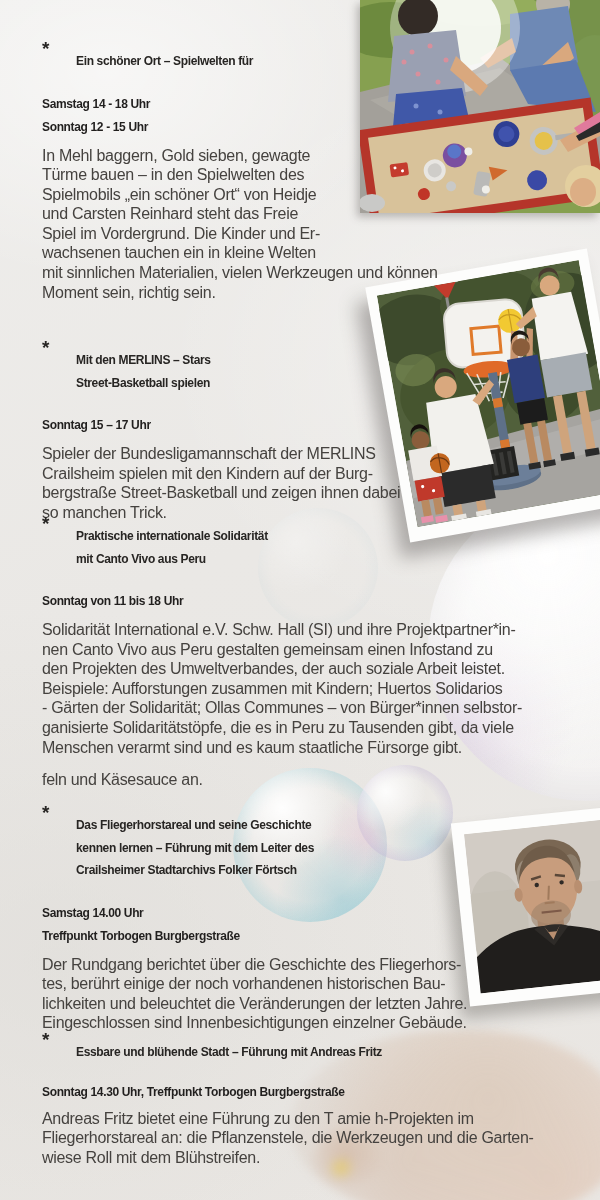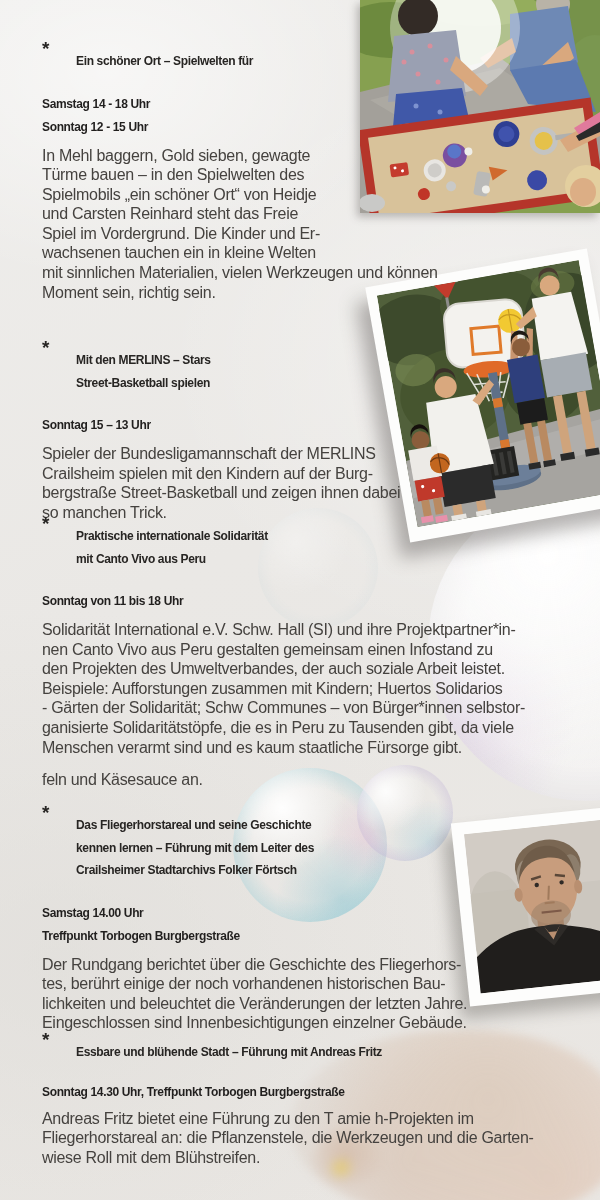--- a/index.html
+++ b/index.html
@@ -317,21 +317,21 @@
 
   <section class="event" style="top:337px">
     <div class="title-row">
       <span class="bullet">*</span>
       <h2 class="title">
         <span class="tl">Mit den MERLINS – Stars</span>
         <span class="tl">Street-Basketball spielen</span>
       </h2>
     </div>
     <div class="dates">
-      <div class="date-line">Sonntag 15 – 13 Uhr</div>
+      <div class="date-line">Sonntag 15 – 17 Uhr</div>
     </div>
     <div class="para">
       <div class="body-line">Spieler der Bundesligamannschaft der MERLINS</div>
       <div class="body-line">Crailsheim spielen mit den Kindern auf der Burg-</div>
       <div class="body-line">bergstraße Street-Basketball und zeigen ihnen dabei</div>
       <div class="body-line">so manchen Trick.</div>
     </div>
   </section>
 
   <section class="event" style="top:513px">
@@ -343,21 +343,21 @@
       </h2>
     </div>
     <div class="dates">
       <div class="date-line">Sonntag von 11 bis 18 Uhr</div>
     </div>
     <div class="para">
       <div class="body-line">Solidarität International e.V. Schw. Hall (SI) und ihre Projektpartner*in-</div>
       <div class="body-line">nen Canto Vivo aus Peru gestalten gemeinsam einen Infostand zu</div>
       <div class="body-line">den Projekten des Umweltverbandes, der auch soziale Arbeit leistet.</div>
       <div class="body-line">Beispiele: Aufforstungen zusammen mit Kindern; Huertos Solidarios</div>
-      <div class="body-line">- Gärten der Solidarität; Schw Communes – von Bürger*innen selbstor-</div>
+      <div class="body-line">- Gärten der Solidarität; Ollas Communes – von Bürger*innen selbstor-</div>
       <div class="body-line">ganisierte Solidaritätstöpfe, die es in Peru zu Tausenden gibt, da viele</div>
       <div class="body-line">Menschen verarmt sind und es kaum staatliche Fürsorge gibt.</div>
     </div>
     <div class="para">
       <div class="body-line">feln und Käsesauce an.</div>
     </div>
   </section>
 
   <section class="event" style="top:802px">
     <div class="title-row">

